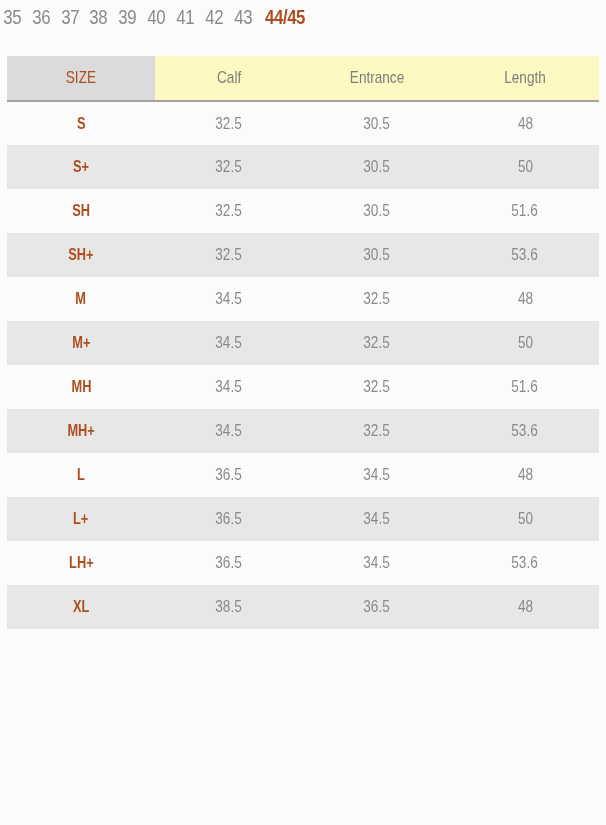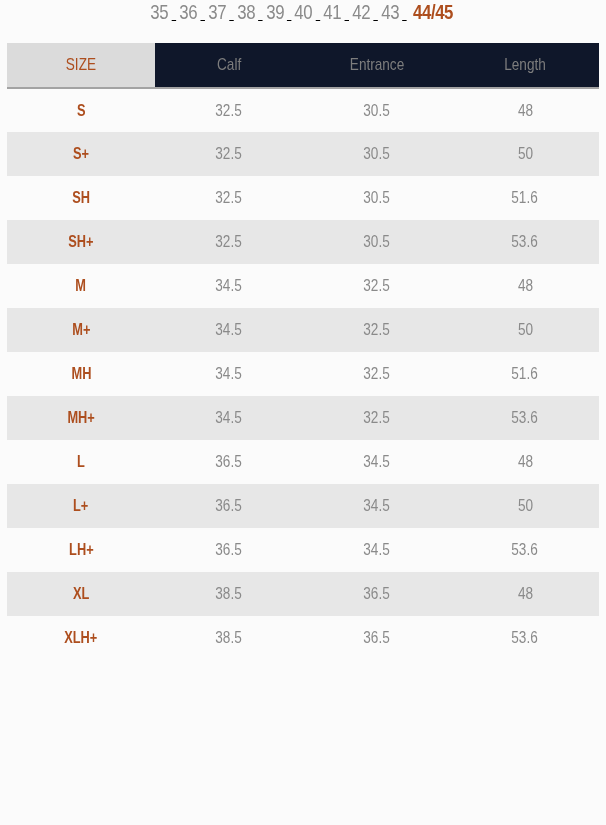--- a/index.html
+++ b/index.html
@@ -8,37 +8,37 @@
   body {
     width:606px; height:825px;
     background:#fbfbfb;
     font-family:"Liberation Sans", sans-serif;
     overflow:hidden;
   }
   
   .cond { display:inline-block; transform:scaleX(0.8); white-space:nowrap; }
 
   
-  .selector { text-align:center;text-decoration:underline; }
+  .selector { padding-top:5px; text-align:left; }
   .sel-item {
     display:inline-block; margin:0 1px;
     color:var(--gray-text);
     font-size:21px; font-weight:normal;
     text-decoration:none; cursor:pointer;
     letter-spacing:-0.5px;
   }
   .sel-item.active { color:var(--accent); font-weight:bold; }
 
   
   table.size-chart {
-    width:592px; margin:19px auto 0;
+    width:592px; margin:27px auto 0;
     border-collapse:collapse; table-layout:fixed;
   }
   thead th {
-    height:45px; background:#0f172a;
+    height:45px; background:#fef9c3;
     font-weight:normal; color:#7d7d7d; font-size:17px;
     border-bottom:2px solid #a3a3a3;
     padding:0; text-align:center; vertical-align:middle;
   }
   thead th.col-size { background:#dbdbdb; }
   thead th.col-size .cond { color:var(--accent); }
   tbody td {
     height:44px; padding:0;
     text-align:center; vertical-align:middle;
     color:var(--gray-text); font-size:17px;
@@ -166,22 +166,16 @@
 
         <tr>
           <td><span class="cond size-label">XL</span></td>
           <td><span class="cond">38.5</span></td>
           <td><span class="cond">36.5</span></td>
           <td><span class="cond">48</span></td>
         </tr>
 
 
 
-        <tr>
-          <td><span class="cond size-label">XLH+</span></td>
-          <td><span class="cond">38.5</span></td>
-          <td><span class="cond">36.5</span></td>
-          <td><span class="cond">53.6</span></td>
-        </tr>
       </tbody>
   </table>
 
 </div>
 
 </body></html>

